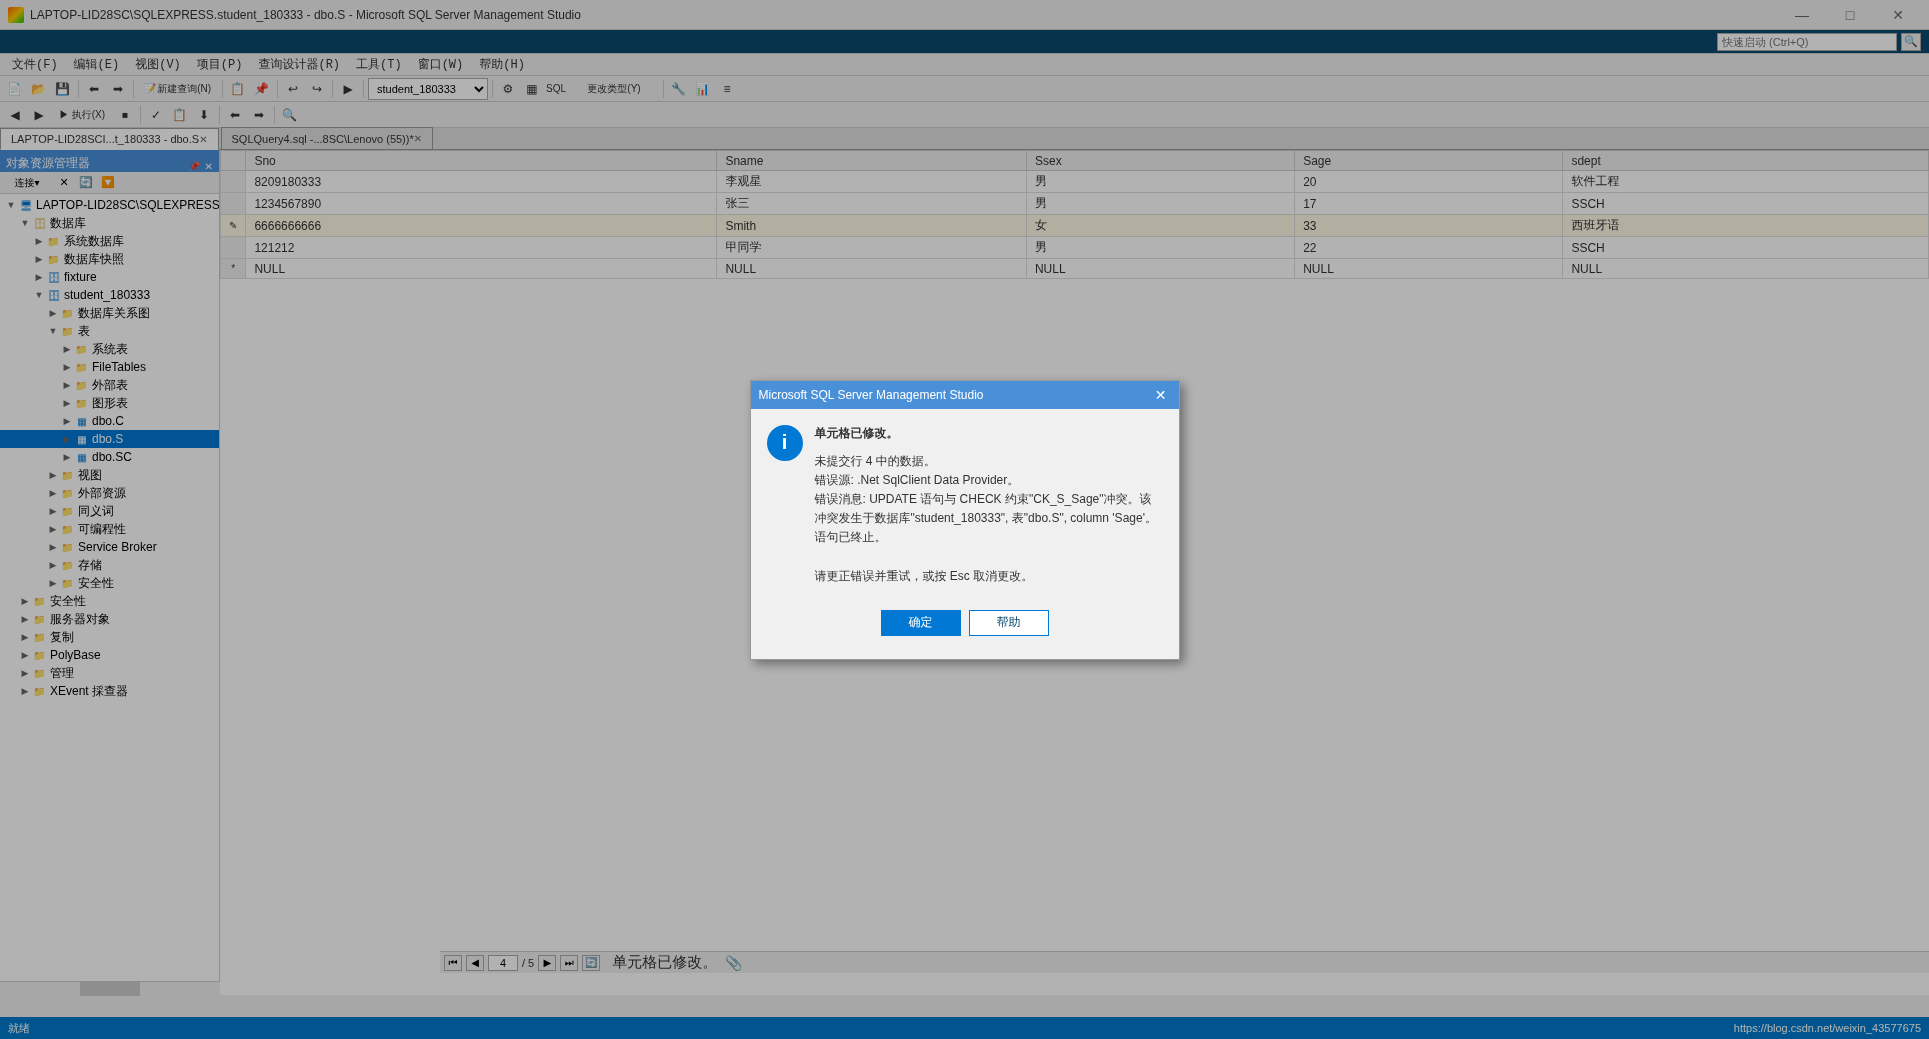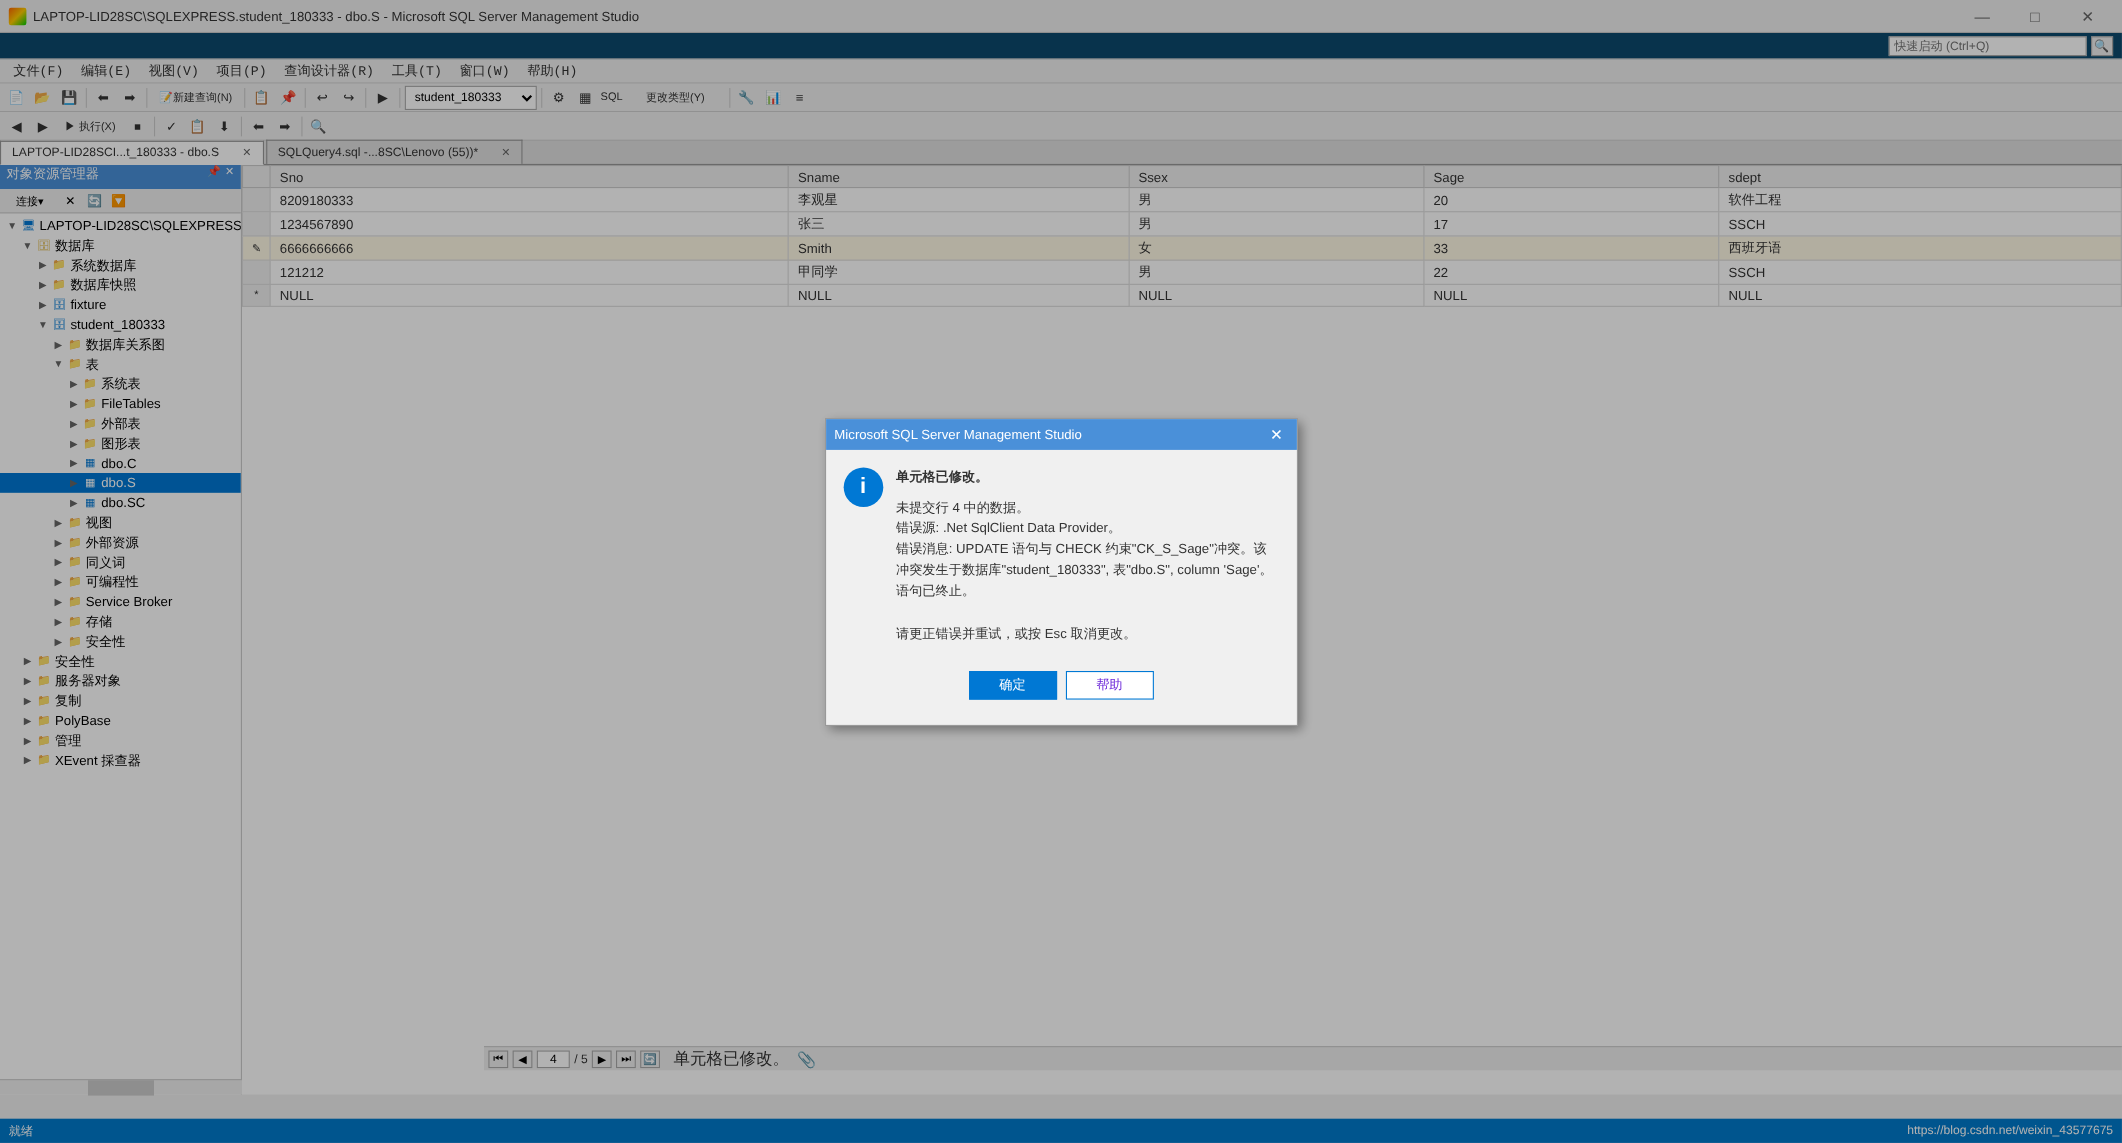--- a/index.html
+++ b/index.html
@@ -161,21 +161,21 @@
     }
     .tab {
       height: 22px;
       padding: 0 10px;
       border: 1px solid #999;
       border-bottom: none;
       background: #e0e0e0;
       cursor: pointer;
       display: flex;
       align-items: center;
-      gap: 21px;
+      gap: 0;
       font-size: 11px;
       color: #333;
       margin-right: 2px;
     }
     .tab.active {
       background: white;
       border-bottom: 1px solid white;
       margin-bottom: -1px;
       z-index: 1;
     }
@@ -198,21 +198,21 @@
       border-right: 1px solid #ccc;
       display: flex;
       flex-direction: column;
       overflow: hidden;
     }
     .oe-header {
       height: 22px;
       background: #4a90d9;
       color: white;
       display: flex;
-      align-items: flex-start;
+      align-items: flex-end;
       padding: 0 6px;
       font-size: 12px;
       justify-content: space-between;
     }
     .oe-toolbar {
       height: 22px;
       background: #f0f0f0;
       border-bottom: 1px solid #ccc;
       display: flex;
       align-items: center;
@@ -439,21 +439,21 @@
       justify-content: center;
       gap: 8px;
     }
     .modal-btn {
       width: 80px;
       height: 26px;
       border: 1px solid #0078d4;
       background: white;
       cursor: pointer;
       font-size: 12px;
-      color: #6d28d9;
+      color: #0c4a6e;
     }
     .modal-btn.primary {
       background: #0078d4;
       color: white;
     }
 
     
     .h-scroll {
       height: 14px;
       background: #f0f0f0;

